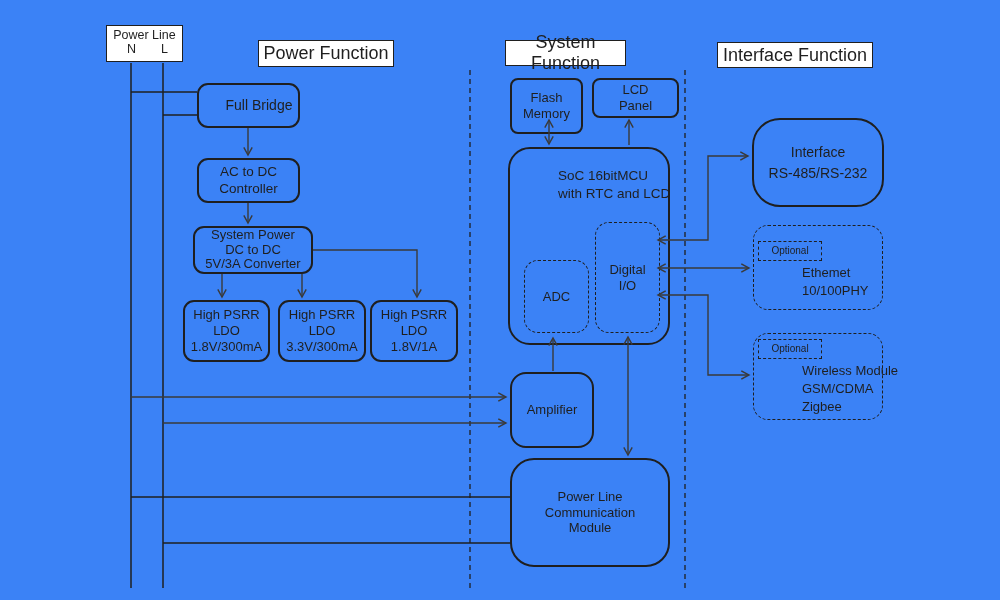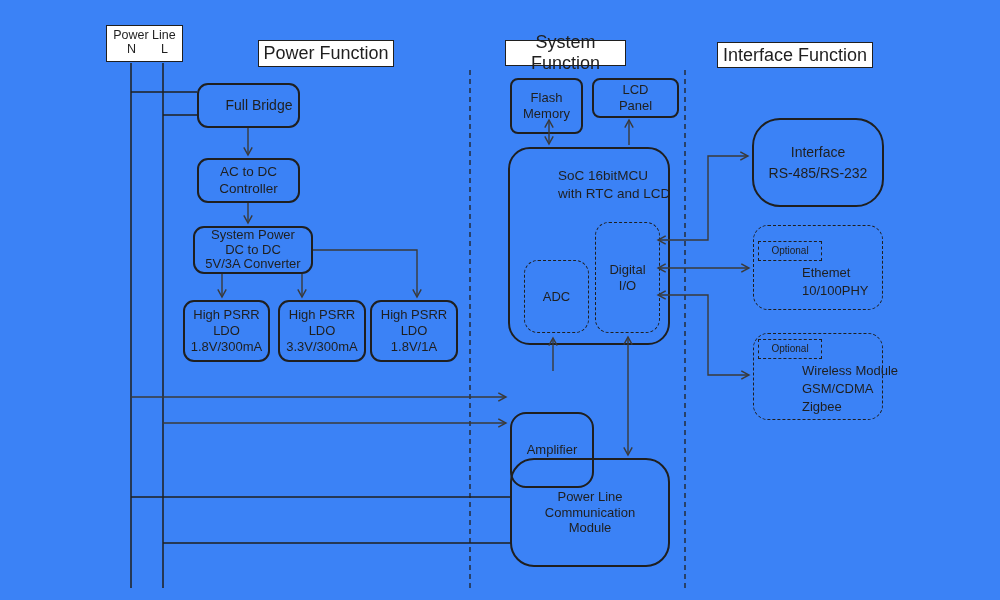--- a/index.html
+++ b/index.html
@@ -76,21 +76,21 @@
 Panel</div>
 
   <div class="rbox soc" style="left:508px;top:147px;width:162px;height:198px;align-items:flex-start;">
     <div class="lbl" style="top:18px;font-size:13.5px;line-height:1.35;">SoC 16bitMCU
 with RTC and LCD</div>
     <div class="rbox dash" style="left:14px;top:111px;width:65px;height:73px;border-radius:14px;">ADC</div>
     <div class="rbox dash" style="left:85px;top:73px;width:65px;height:111px;border-radius:14px;">Digital
 I/O</div>
   </div>
 
-  <div class="rbox" style="left:510px;top:372px;width:84px;height:76px;border-radius:16px;margin-top:40px;">Amplifier</div>
+  <div class="rbox" style="left:510px;top:372px;width:84px;height:76px;border-radius:16px;">Amplifier</div>
   <div class="rbox plc" style="left:510px;top:458px;width:160px;height:109px;">Power Line
 Communication
 Module</div>
 
   <div class="rbox" style="left:752px;top:118px;width:132px;height:89px;border-radius:28px;font-size:14px;line-height:1.5;">Interface
 RS-485/RS-232</div>
 
   <div class="rbox dash" style="left:753px;top:225px;width:130px;height:85px;border-radius:15px;">
     <div class="opt" style="left:4px;top:15px;width:64px;height:20px;">Optional</div>
     <div class="lbl" style="top:38px;">Ethemet

